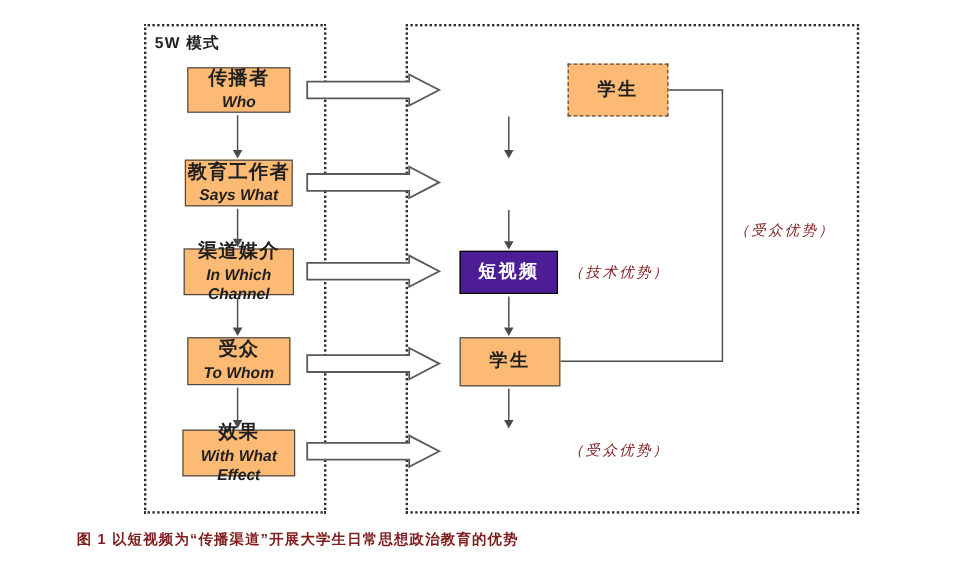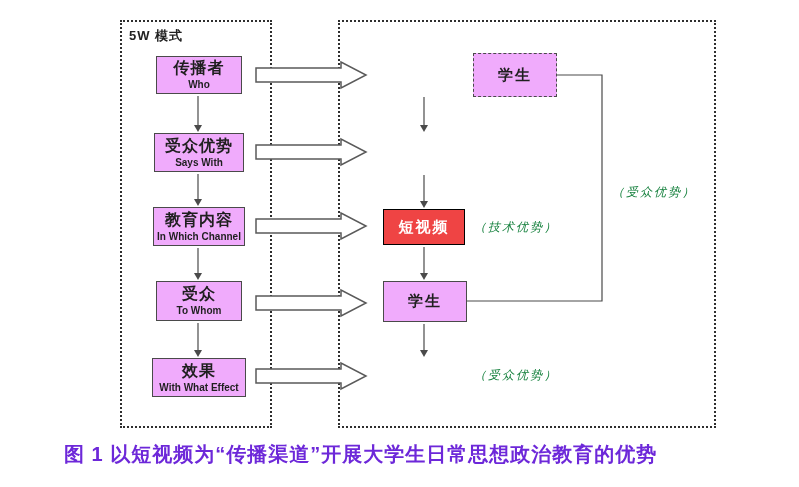--- a/index.html
+++ b/index.html
@@ -25,52 +25,52 @@
     letter-spacing: 1px;
   }
   .svg-overlay {
     position: absolute;
     left: 0; top: 0;
     pointer-events: none;
   }
   .node {
     position: absolute;
     border: 1.5px solid #4a4a4a;
-    background: #f0abfc;
+    background: #fdba74;
     display: flex;
     flex-direction: column;
     align-items: center;
     justify-content: center;
     text-align: center;
     box-sizing: border-box;
     line-height: 1.25;
   }
   .node .zh   { font-size: 16px; font-weight: bold; letter-spacing: 1px; }
-  .node .en   { font-size: 10px; font-weight: bold; margin-top: 1px; }
+  .node .en   { font-size: 13px; font-weight: bold; margin-top: 1px; font-style: italic; }
   .node .zh-md{ font-size: 15px; font-weight: 600; letter-spacing: 2px; }
   .node .zh-sm{ font-size: 11px; font-weight: bold; letter-spacing: 1px; line-height: 1.55; }
-  .node.inverted { background: #ef4444; border-color: #000000; }
+  .node.inverted { background: #4c1d95; border-color: #000000; }
   .node.inverted .zh-md { color: #ffffff; font-weight: bold; }
   .node.dashed { border: 1.5px dashed #4a4a4a; }
   .annotation {
     position: absolute;
     font-family: "DejaVu Serif", serif;
     font-style: italic;
     font-size: 12px;
-    color: #15803d;
+    color: #7f1d1d;
     letter-spacing: 2px;
     white-space: nowrap;
   }
   .caption {
     position: absolute;
     left: 64px;
     top: 441px;
-    font-size: 20px;
+    font-size: 12px;
     font-weight: bold;
-    color: #6d28d9;
+    color: #7f1d1d;
     letter-spacing: 1px;
     white-space: nowrap;
   }
 </style>
 </head>
 <body>
 
 <div class="canvas">
 
   <div class="dashed-group" style="left:120px; top:20px; width:148px; height:404px;"></div>
@@ -111,25 +111,25 @@
     </g>
 
     <polyline points="557,75 602,75 602,301 467,301" fill="none" stroke="#4a4a4a" stroke-width="1.2"></polyline>
   </svg>
 
   <div class="node" style="left:156px; top:56px;  width:86px; height:38px;">
     <span class="zh">传播者</span>
     <span class="en">Who</span>
   </div>
   <div class="node" style="left:154px; top:133px; width:90px; height:39px;">
-    <span class="zh">受众优势</span>
-    <span class="en">Says With</span>
+    <span class="zh">教育工作者</span>
+    <span class="en">Says What</span>
   </div>
   <div class="node" style="left:153px; top:207px; width:92px; height:39px;">
-    <span class="zh">教育内容</span>
+    <span class="zh">渠道媒介</span>
     <span class="en">In Which Channel</span>
   </div>
   <div class="node" style="left:152px; top:358px; width:94px; height:39px;">
     <span class="zh">效果</span>
     <span class="en">With What Effect</span>
   </div>
   <div class="node" style="left:156px; top:281px; width:86px; height:40px;">
     <span class="zh">受众</span>
     <span class="en">To Whom</span>
   </div>

